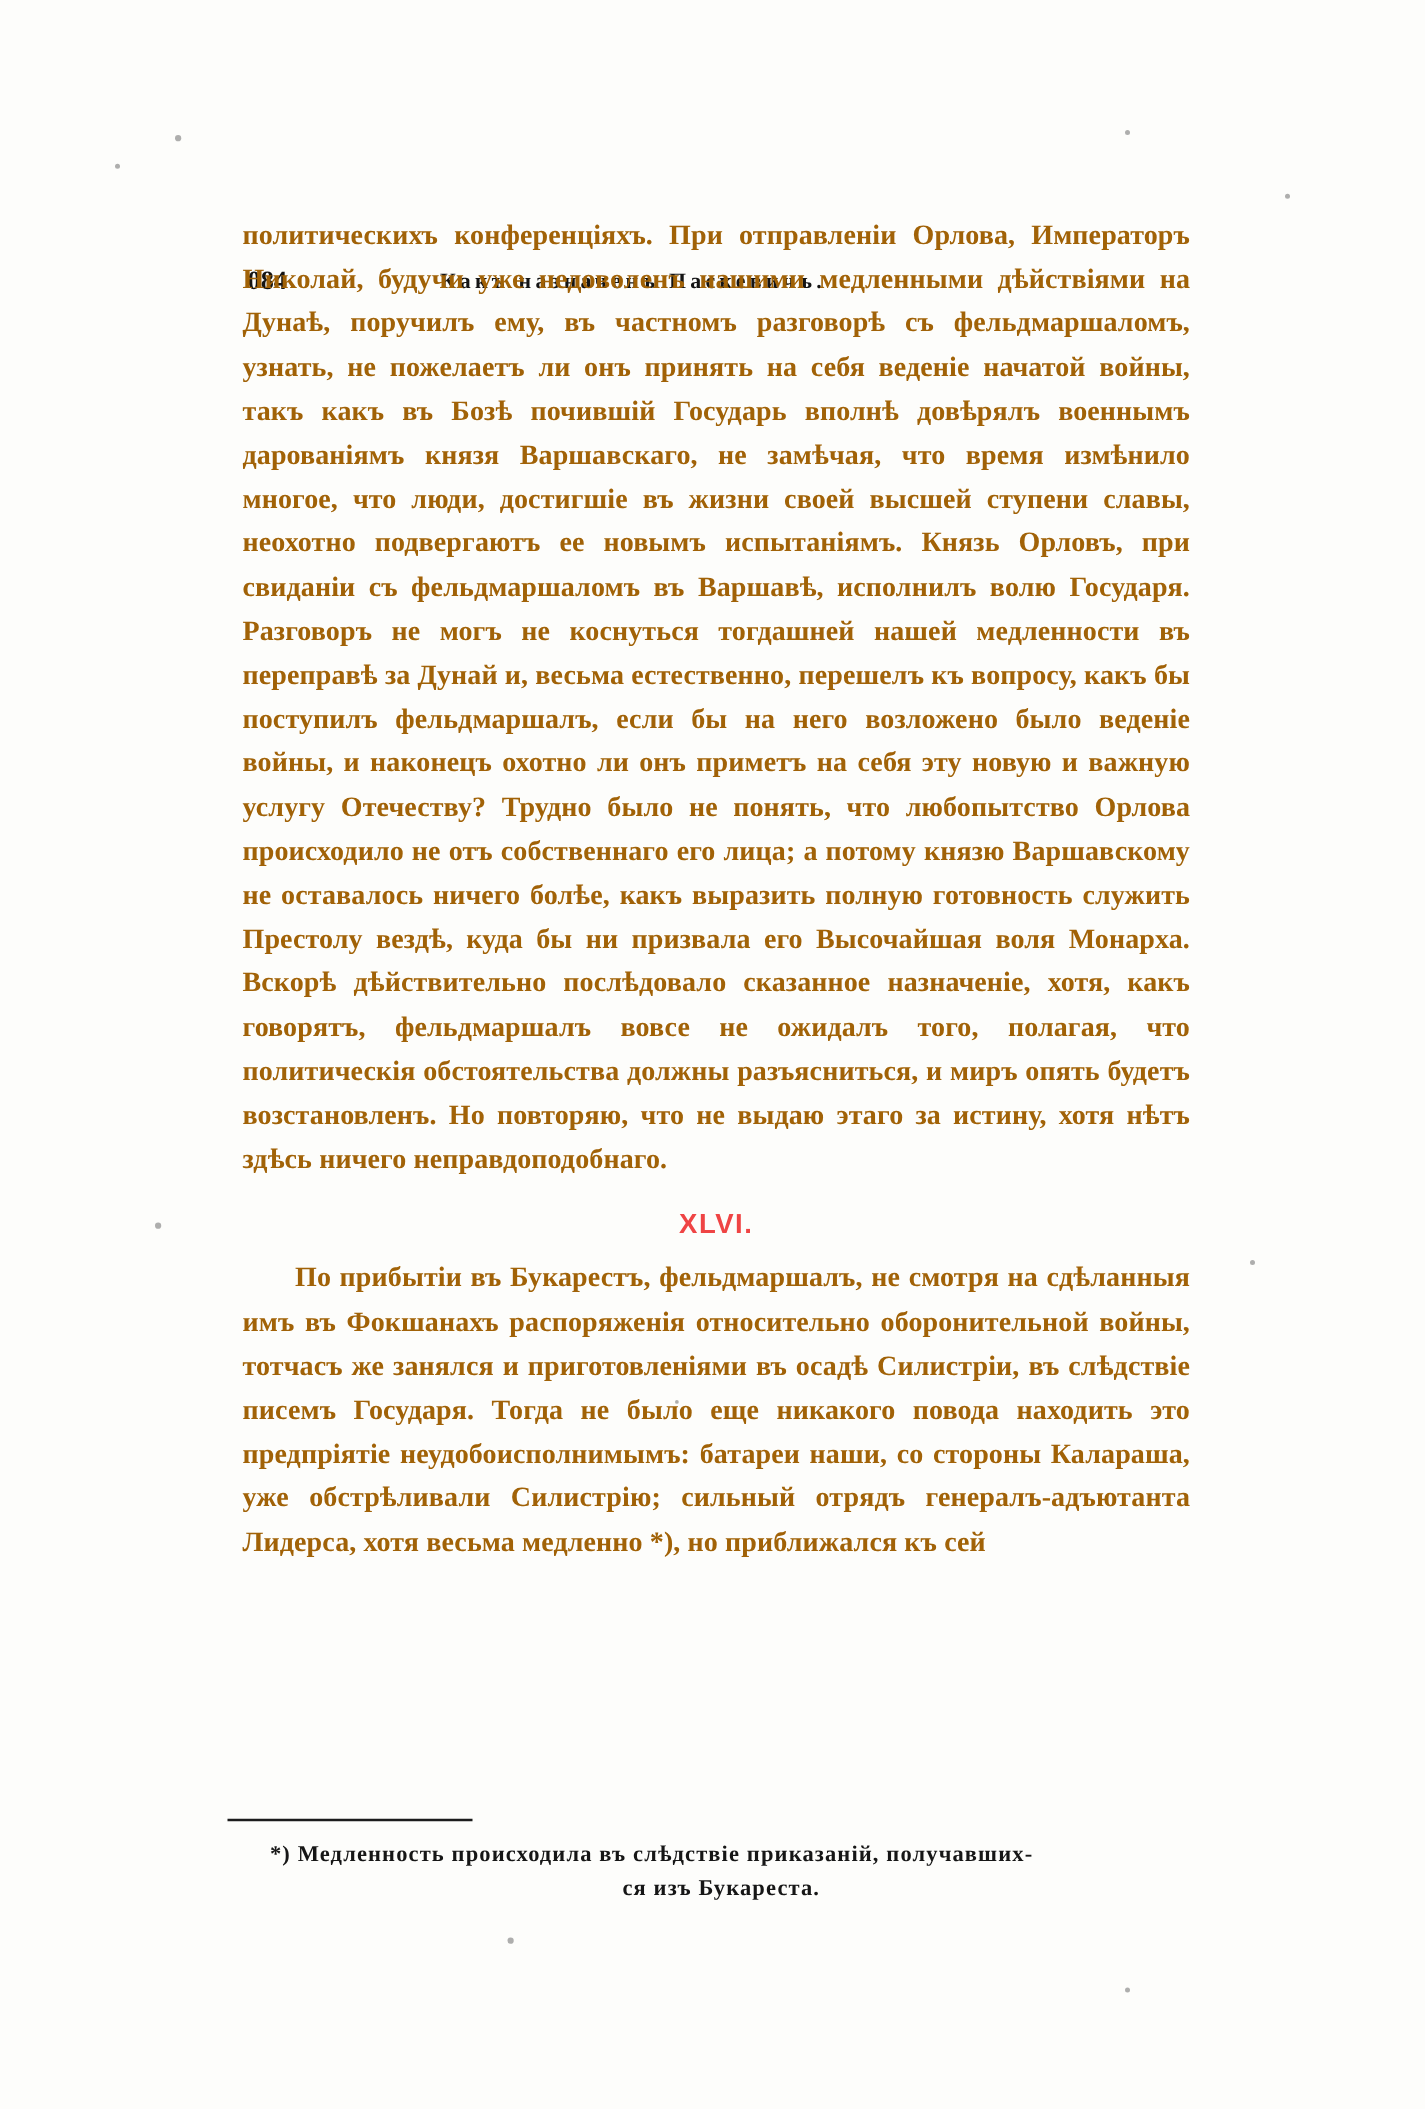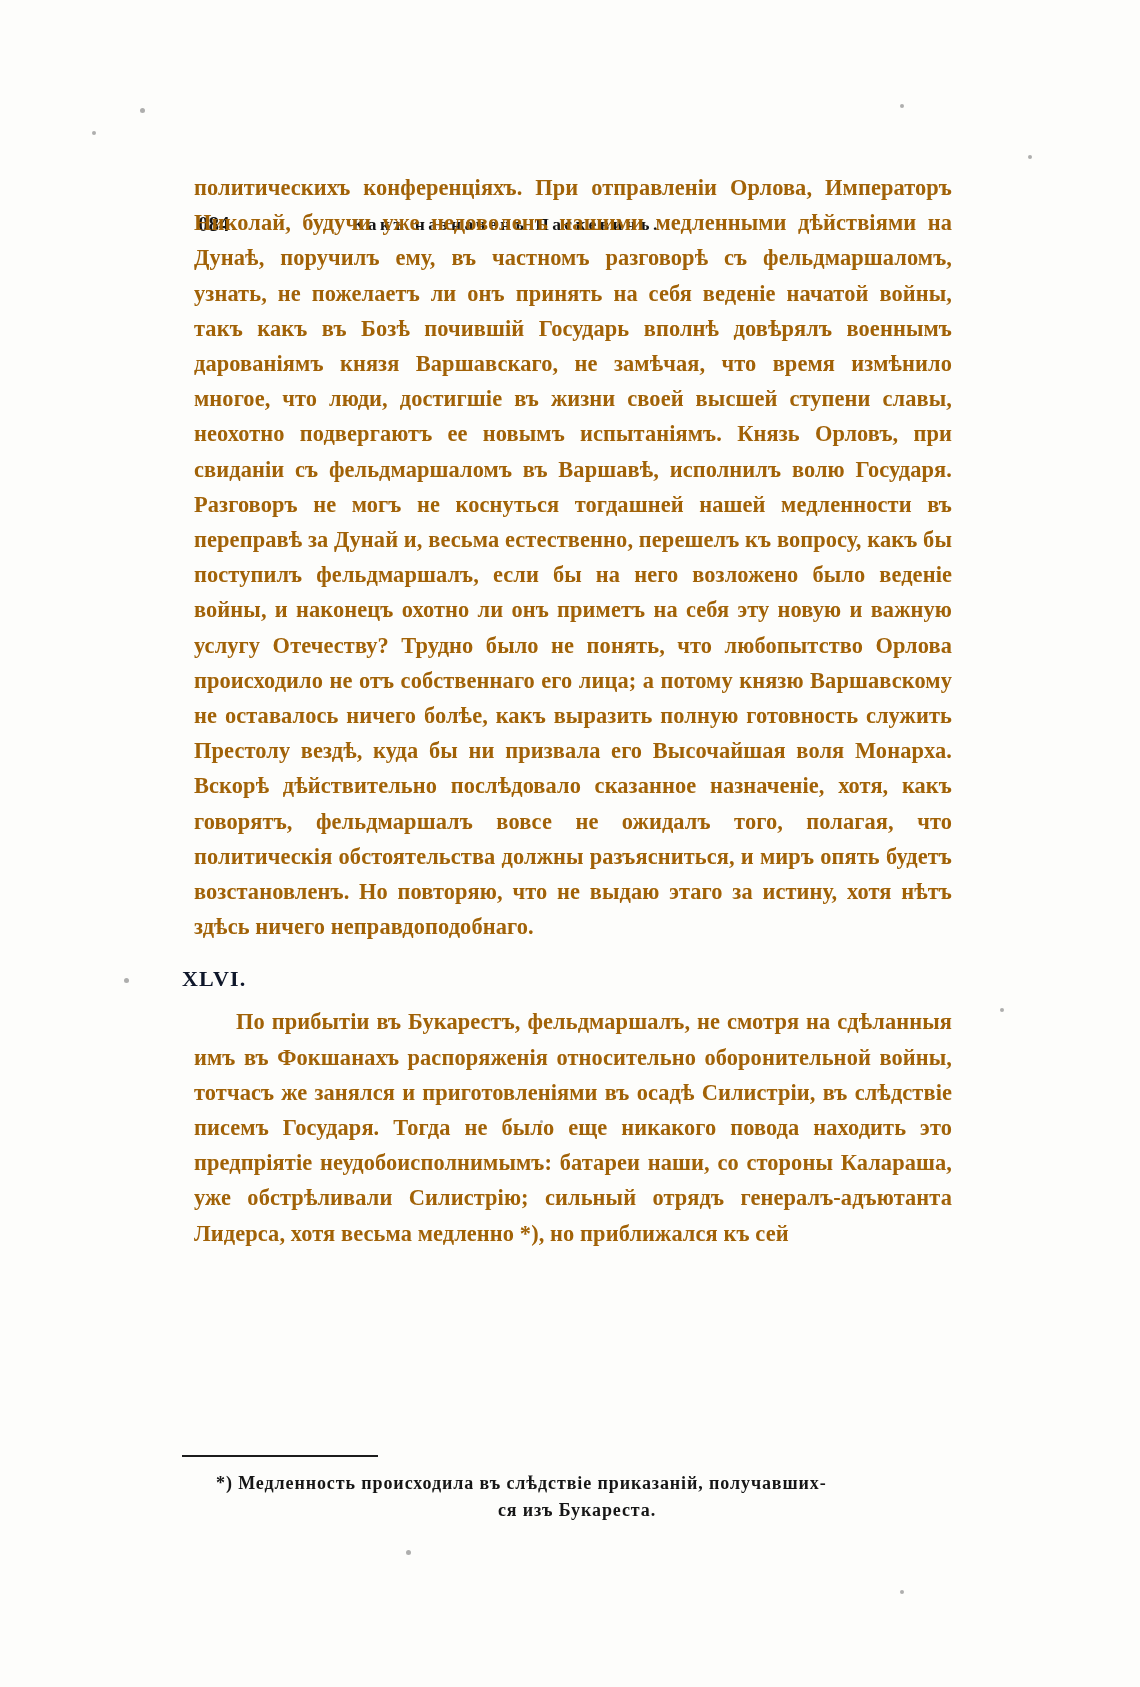--- a/index.html
+++ b/index.html
@@ -72,25 +72,26 @@
     text-align: justify;
     text-justify: inter-word;
     color: #a16207;
     letter-spacing: .1px;
   }
   p.para.indent {
     text-indent: 42px;
   }
   .sect-num {
     margin: 22px 0 10px 0;
-    font-family: Liberation Serif, serif;
+    text-align: center;
+    font-family: Liberation Sans, sans-serif;
     font-weight: bold;
     font-size: 22px;
     letter-spacing: 1.2px;
-    color: #0f172a;
+    color: #ef4444;
   }
   .rule {
     position: absolute;
     left: 182px;
     top: 1455px;
     width: 196px;
     height: 2px;
     background: #1c1c1c;
   }
   .footnote {

